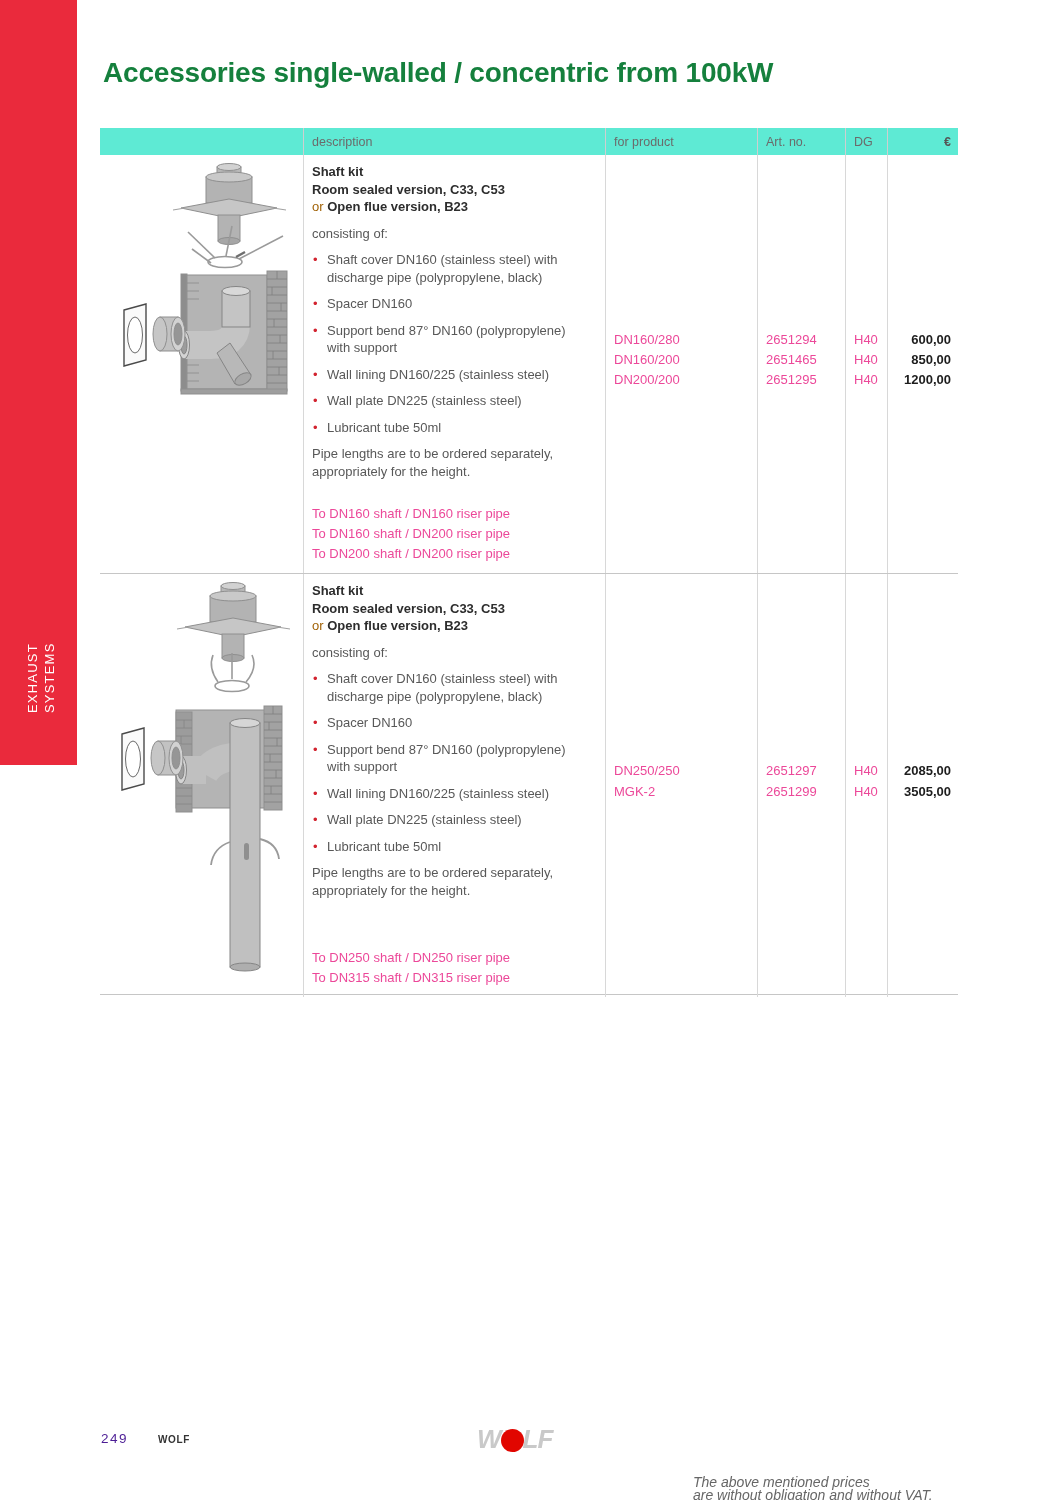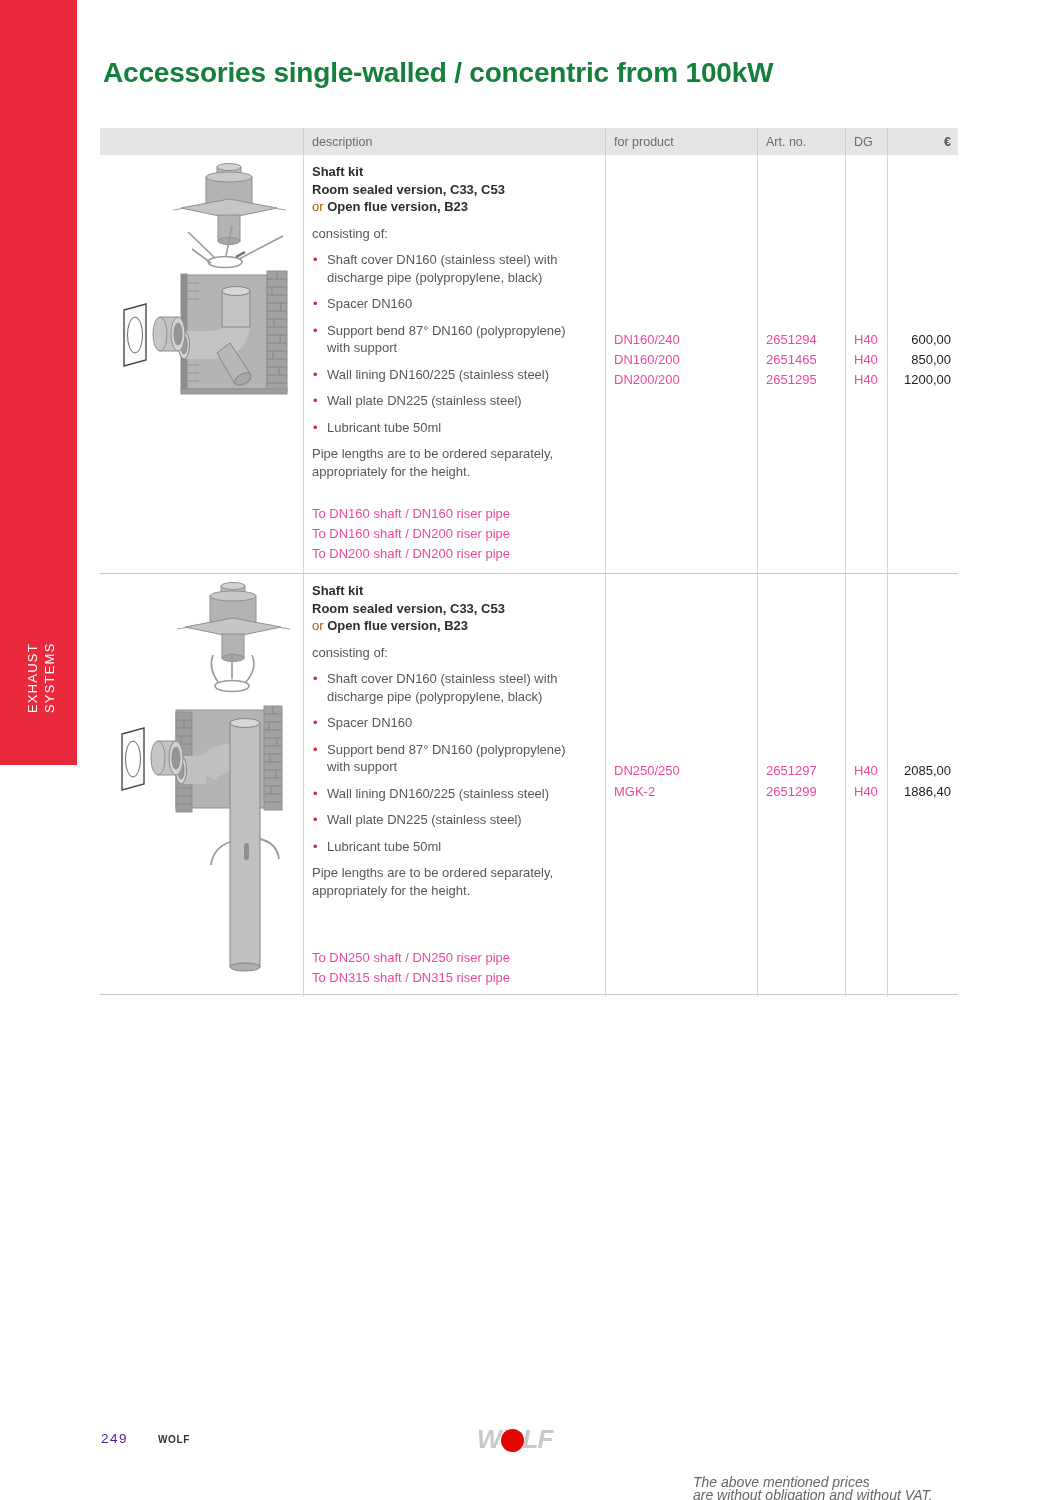--- a/index.html
+++ b/index.html
@@ -23,21 +23,21 @@
     position:absolute; left:103px; top:57px;
     font-size:28px; font-weight:bold; color:#15803d; letter-spacing:-0.2px;
   }
 
   
   .catalog-table { position:absolute; left:100px; top:128px; width:858px; }
   .thead, .trow {
     display:grid;
     grid-template-columns:203px 302px 152px 88px 42px 71px;
   }
-  .thead { height:27px; background:#e5e5e5; color:#6b6b6b; font-size:12.5px; }
+  .thead { height:27px; background:#5eead4; color:#6b6b6b; font-size:12.5px; }
   .hcell { display:flex; align-items:center; padding-left:8px; }
   .hcell + .hcell { border-left:1px solid #cfcfcf; }
   .hcell.euro { justify-content:flex-end; padding-right:7px; padding-left:0; font-weight:bold; color:#555; }
 
   .trow { border-bottom:1px solid #c6c6c6; }
   .trow .cell { display:flex; flex-direction:column; justify-content:center; padding-bottom:9px; }
   .trow .cell + .cell { border-left:1px solid #d8d8d8; }
   .row-1 { height:419px; }
   .row-2 { height:421px; }
 
@@ -49,21 +49,21 @@
   .kit-head .normal { font-weight:normal; color:#a16207; }
   .intro { margin-top:9px; }
   .bullets { margin-top:9px; }
   .bullet { position:relative; padding-left:15px; margin-bottom:9px; }
   .bullet::before { content:"\2022"; position:absolute; left:1px; top:0; color:#d2232f; }
   .note { margin-top:1px; }
 
   .vline { height:20.3px; font-size:13px; display:flex; align-items:center; color:#ec4899; white-space:nowrap; }
   .pad-cell { padding-left:8px; }
   .price-cell { text-align:right; }
-  .price-cell .vline { justify-content:flex-end; padding-right:7px; font-weight:normal; color:#1d1d1d; }
+  .price-cell .vline { justify-content:flex-end; padding-right:7px; font-weight:bold; color:#1d1d1d; }
 
   
   .footer-page { position:absolute; left:101px; top:1431px; font-size:13.5px; color:#4c1d95; letter-spacing:1.5px; }
   .footer-brand { position:absolute; left:158px; top:1434px; font-size:10px; font-weight:bold; color:#333; letter-spacing:0.6px; }
   .footer-logo { position:absolute; left:477px; top:1424px; font-style:italic; font-weight:bold; font-size:26px; color:#c9c9c9; letter-spacing:-1px; display:flex; align-items:center; }
   .footer-logo .disc { width:23px; height:23px; border-radius:50%; background:#e10600; display:inline-block; margin:2px -1px 0 0; }
   .footer-note { position:absolute; left:693px; top:1476px; font-size:14px; line-height:13px; color:#666;font-style:italic; }
 </style>
 </head>
 <body>
@@ -196,21 +196,21 @@
         <div class="note">Pipe lengths are to be ordered separately, appropriately for the height.</div>
       </div>
       <div class="variants">
         <div class="vline">To DN160 shaft / DN160 riser pipe</div>
         <div class="vline">To DN160 shaft / DN200 riser pipe</div>
         <div class="vline">To DN200 shaft / DN200 riser pipe</div>
       </div>
     </div>
 
     <div class="cell pad-cell">
-      <div class="vline">DN160/240</div>
+      <div class="vline">DN160/280</div>
       <div class="vline">DN160/200</div>
       <div class="vline">DN200/200</div>
     </div>
 
     <div class="cell pad-cell">
       <div class="vline">2651294</div>
       <div class="vline">2651465</div>
       <div class="vline">2651295</div>
     </div>
 
@@ -351,21 +351,21 @@
       <div class="vline">2651299</div>
     </div>
 
     <div class="cell pad-cell">
       <div class="vline">H40</div>
       <div class="vline">H40</div>
     </div>
 
     <div class="cell price-cell">
       <div class="vline">2085,00</div>
-      <div class="vline">1886,40</div>
+      <div class="vline">3505,00</div>
     </div>
   </div>
 </div>
 
 <div class="footer-page">249</div>
 <div class="footer-brand">WOLF</div>
 <div class="footer-logo">
   <span>W</span>
     <span class="disc"></span>
     <span>LF</span>

